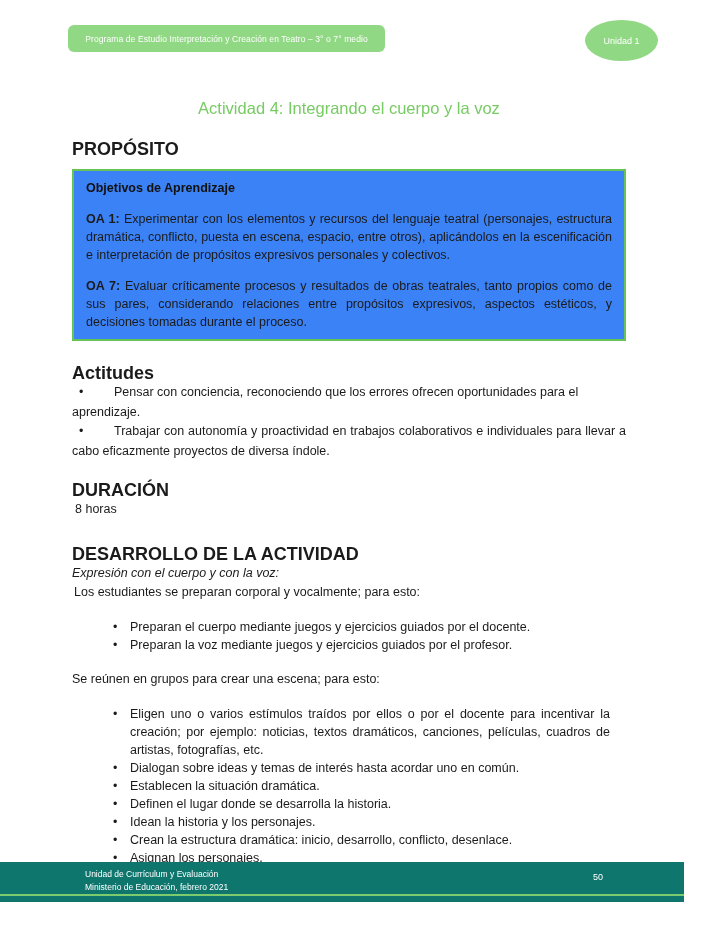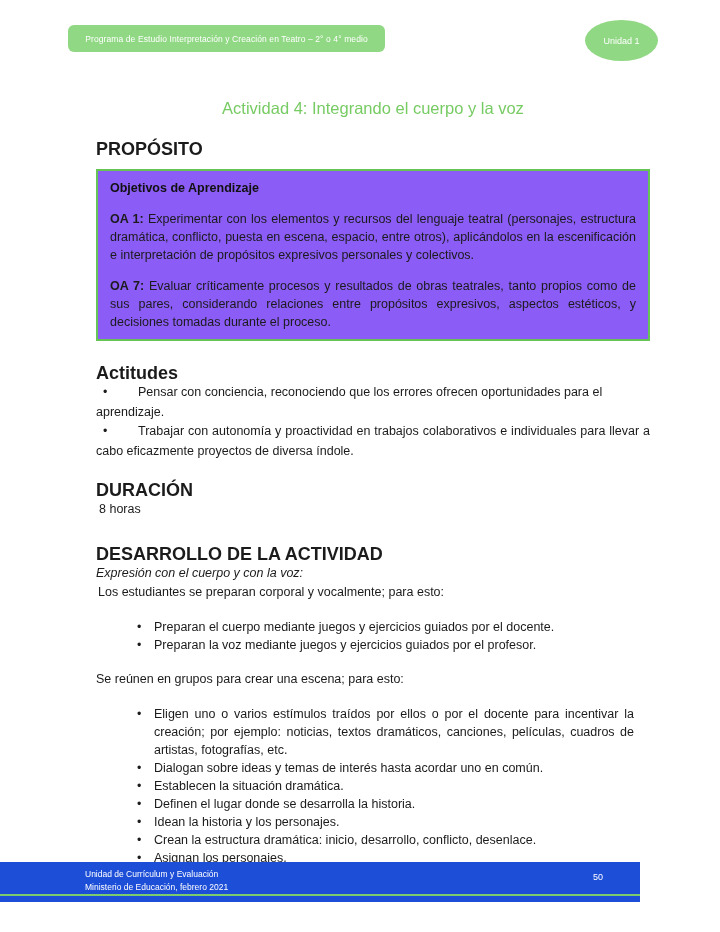--- a/index.html
+++ b/index.html
@@ -7,29 +7,29 @@
   .page{position:relative;width:720px;height:932px;background:#ffffff;overflow:hidden;}
 
   
   .header-bar{position:absolute;top:25px;left:68px;width:317px;height:27px;
     background:#90d883;border-radius:6px;display:flex;align-items:center;justify-content:center;}
   .header-bar span{color:#ffffff;font-size:8.5px;letter-spacing:.1px;}
   .unit-badge{position:absolute;top:20px;left:585px;width:73px;height:41px;background:#90d883;
     border-radius:50%;display:flex;align-items:center;justify-content:center;color:#fff;font-size:9px;}
 
   
-  .content{position:absolute;top:0;left:96px;width:554px;}
+  .content{position:absolute;top:0;left:72px;width:554px;}
   .title{margin:97px 0 0;font-size:16.5px;font-weight:400;line-height:22px;color:#77cb63;text-align:center;}
   h2{font-size:18px;line-height:19px;font-weight:700;margin:0;}
   .h-proposito{margin-top:21px;}
   p{margin:0;font-size:12.5px;line-height:19px;}
   .just{text-align:justify;}
 
   
-  .oa-box{margin-top:10px;background:#8b5cf6;border:2px solid #66c455;padding:8px 12px;box-sizing:border-box;}
+  .oa-box{margin-top:10px;background:#3b82f6;border:2px solid #66c455;padding:8px 12px;box-sizing:border-box;}
   .oa-box h3{margin:0;font-size:12.5px;line-height:18px;font-weight:700;color:#111;}
   .oa-box p{margin:13px 0 0;font-size:12.5px;line-height:18px;}
 
   
   .h-actitudes{margin-top:23px;}
   .att{margin:0;line-height:19.5px;}
   .att-b{display:inline-block;width:42px;padding-left:7px;box-sizing:border-box;}
   .att-b::before{content:"\2022";}
 
   
@@ -37,32 +37,32 @@
   .value-line{padding-left:3px;}
   .h-desarrollo{margin-top:26px;}
   .italic{font-style:italic;}
   .intro{padding-left:2px;}
   .mt7{margin-top:7px;}
   ul{margin:16px;padding:0 0 0 42px;list-style:none;}
   li{position:relative;font-size:12.5px;line-height:18px;}
   li::before{content:"\2022";position:absolute;left:-17px;}
 
   
-  .footer-bar{position:absolute;left:0;top:862px;width:640px;height:40px;background:#1d4ed8;}
+  .footer-bar{position:absolute;left:0;top:862px;width:640px;height:40px;background:#0f766e;padding-left:44px;}
   .footer-left{position:absolute;left:85px;top:6px;color:#fff;font-size:8.5px;line-height:13px;}
   .footer-page{position:absolute;left:593px;top:10px;color:#fff;font-size:9px;}
   .footer-line{position:absolute;left:0;bottom:6px;width:100%;height:2px;background:#7ccb6c;}
 </style>
 </head>
 <body>
 
 <div class="page">
 
   <div class="header-bar">
-    <span>Programa de Estudio Interpretación y Creación en Teatro – 2° o 4° medio</span>
+    <span>Programa de Estudio Interpretación y Creación en Teatro – 3° o 7° medio</span>
   </div>
   <div class="unit-badge">Unidad 1</div>
 
   <main class="content">
 
     <h1 class="title">Actividad 4: Integrando el cuerpo y la voz</h1>
 
     <h2 class="h-proposito">PROPÓSITO</h2>
 
     <section class="oa-box">

